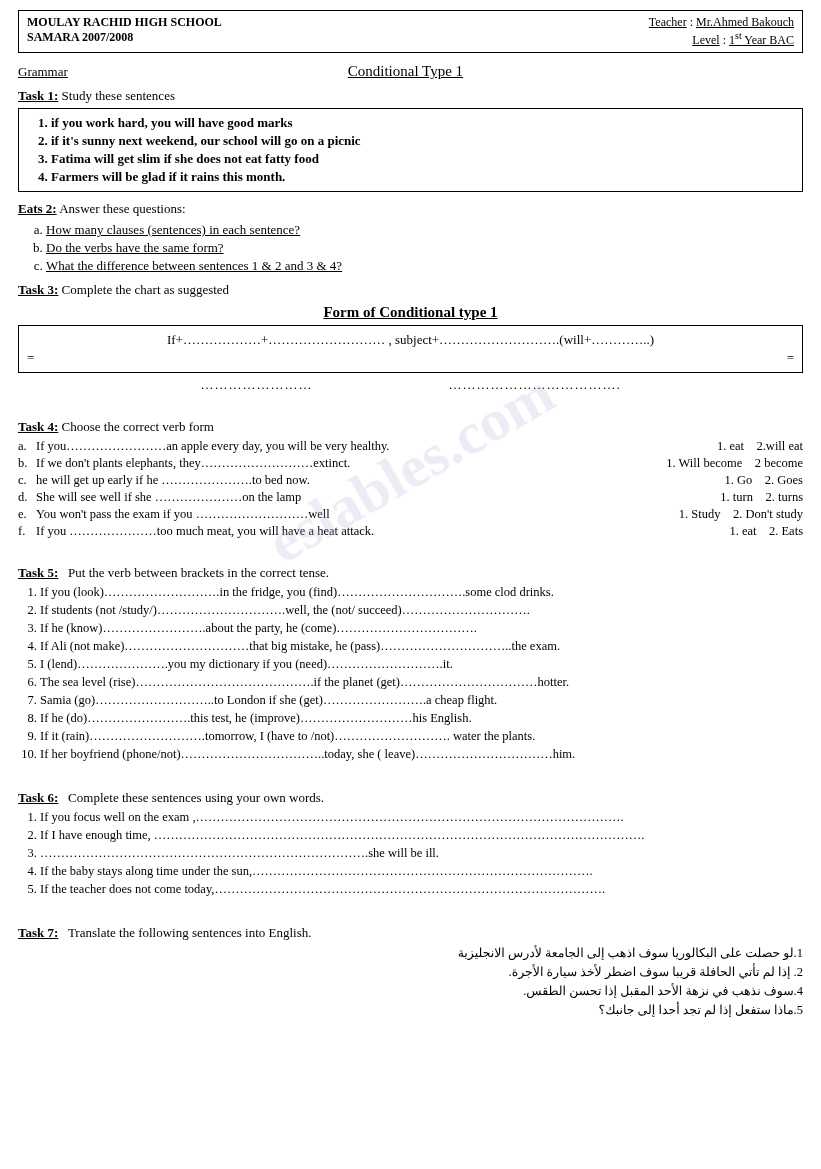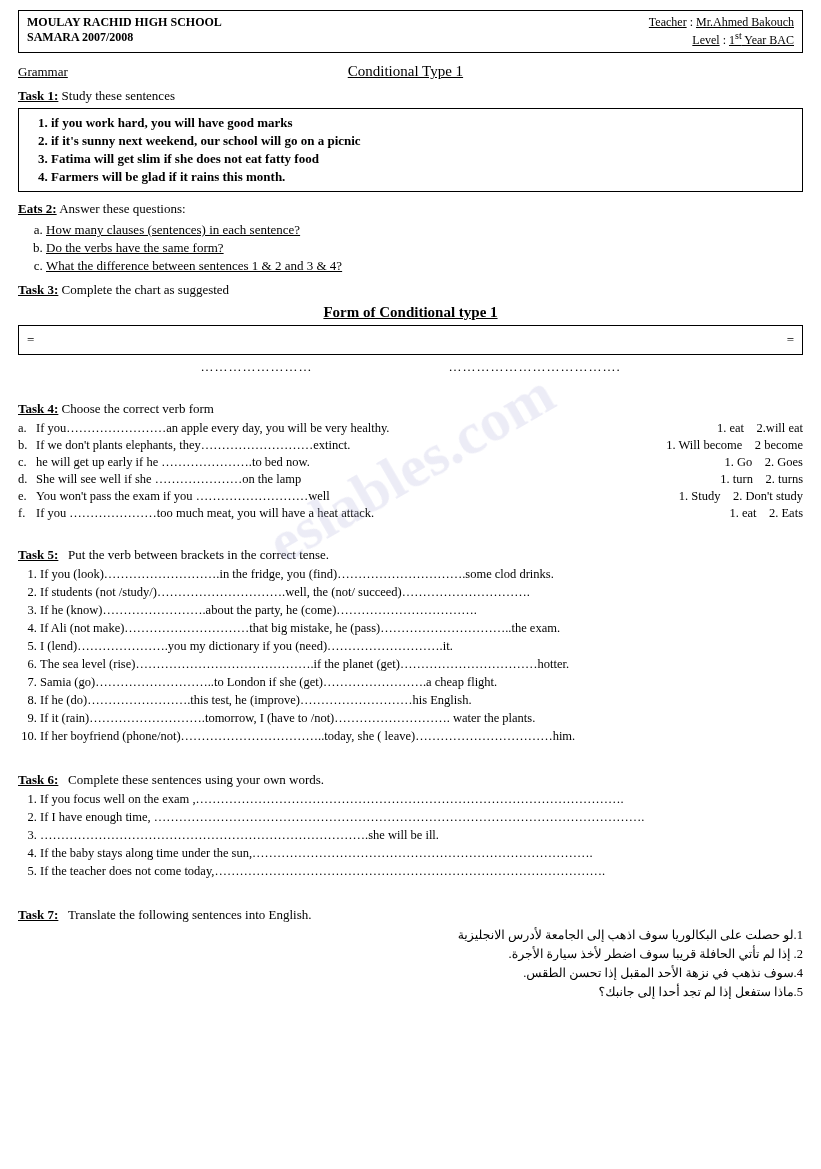--- a/index.html
+++ b/index.html
@@ -190,20 +190,23 @@
 </ul>
 
 
 <div class="task-heading">
   <span class="task-label">Task 3:</span>
   <span>Complete the chart as suggested</span>
 </div>
 <div class="task3-title">Form of Conditional type 1</div>
 <div class="conditional-box">
   <div class="conditional-row">
+    <span>If+………………+……………………… , subject+……………………….(will+…………..)</span>
+  </div>
+  <div class="conditional-row">
     <span>=</span>
     <span style="flex:1"></span>
     <span>=</span>
   </div>
 </div>
 <div class="dotted-line">
   <span>……………………</span>
   &nbsp;&nbsp;&nbsp;&nbsp;&nbsp;&nbsp;&nbsp;&nbsp;&nbsp;&nbsp;&nbsp;&nbsp;&nbsp;&nbsp;&nbsp;&nbsp;&nbsp;&nbsp;&nbsp;&nbsp;&nbsp;&nbsp;&nbsp;&nbsp;&nbsp;&nbsp;&nbsp;&nbsp;&nbsp;&nbsp;
   <span>……………………………….</span>
 </div>

